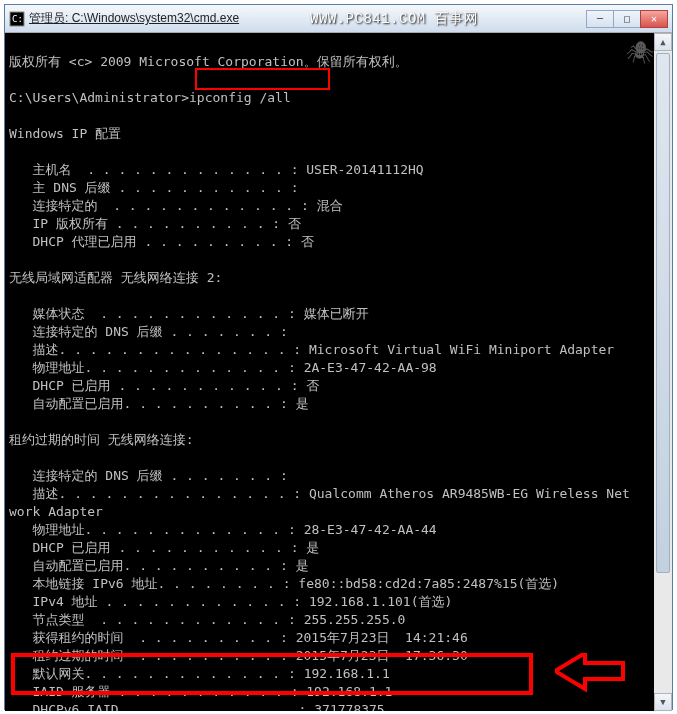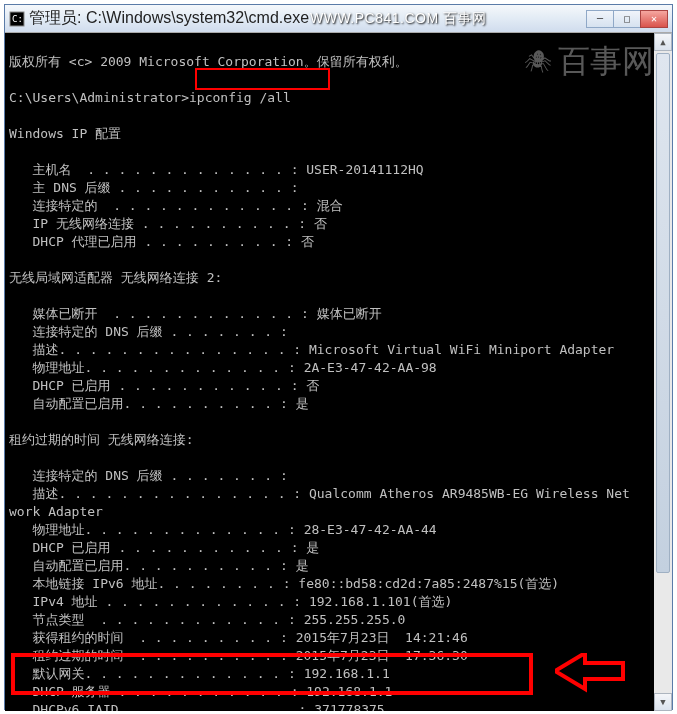--- a/index.html
+++ b/index.html
@@ -27,23 +27,24 @@
     padding: 0 4px;
     border-bottom: 1px solid #aaa;
   }
   .title-icon {
     width: 16px;
     height: 16px;
     margin-right: 4px;
   }
   .title-text {
     flex: 1;
-    font-size: 16px;
+    font-size: 12px;
     color: #222;
     font-family: "SimSun", sans-serif;
+    text-decoration: underline;
   }
   .win-btns {
     display: flex;
     gap: 0;
   }
   .win-btn {
     width: 28px;
     height: 18px;
     border: 1px solid #8fa8c7;
     background: linear-gradient(to bottom, #f0f4fa, #d6e2f0);
@@ -58,21 +59,21 @@
     background: linear-gradient(to bottom, #f5a7a0, #d9534c);
     color: #fff;
     border-color: #a94442;
   }
   .url-watermark {
     position: absolute;
     top: 5px;
     left: 305px;
     color: #fff;
     font-size: 14px;
-    font-family: Liberation Sans, sans-serif;
+    font-family: Liberation Mono, monospace;
     text-shadow: 1px 1px 2px #000;
     z-index: 5;
     letter-spacing: 0.5px;
   }
   .logo-watermark {
     position: absolute;
     top: 35px;
     right: 18px;
     color: #888;
     font-size: 32px;
@@ -180,60 +181,59 @@
     <div class="win-btns">
       <div class="win-btn">─</div>
       <div class="win-btn">□</div>
       <div class="win-btn close">✕</div>
     </div>
   </div>
 
   <div class="url-watermark">WWW.PC841.COM 百事网</div>
   <div class="logo-watermark">
     <span class="logo-icon">🕷</span>
-    <span>百事网</span>
   </div>
 
   <div class="console">
 <span class="line">版权所有 &lt;c&gt; 2009 Microsoft Corporation。保留所有权利。</span>
 
 <span class="line"><span>C:\Users\Administrator&gt;</span><span>ipconfig /all</span></span>
 
 <span class="line">Windows IP 配置</span>
 
 <span class="line"><span>   主机名  . . . . . . . . . . . . . : </span><span>USER-20141112HQ</span></span>
 <span class="line">   主 DNS 后缀 . . . . . . . . . . . :</span>
 <span class="line"><span>   连接特定的  . . . . . . . . . . . . : </span><span>混合</span></span>
-<span class="line"><span>   IP 无线网络连接 . . . . . . . . . . : </span><span>否</span></span>
+<span class="line"><span>   IP 版权所有 . . . . . . . . . . : </span><span>否</span></span>
 <span class="line"><span>   DHCP 代理已启用 . . . . . . . . . : </span><span>否</span></span>
 
 <span class="line">无线局域网适配器 无线网络连接 2:</span>
 
-<span class="line"><span>   媒体已断开  . . . . . . . . . . . . : </span><span>媒体已断开</span></span>
+<span class="line"><span>   媒体状态  . . . . . . . . . . . . : </span><span>媒体已断开</span></span>
 <span class="line">   连接特定的 DNS 后缀 . . . . . . . :</span>
 <span class="line"><span>   描述. . . . . . . . . . . . . . . : </span><span>Microsoft Virtual WiFi Miniport Adapter</span></span>
 <span class="line"><span>   物理地址. . . . . . . . . . . . . : </span><span>2A-E3-47-42-AA-98</span></span>
 <span class="line"><span>   DHCP 已启用 . . . . . . . . . . . : </span><span>否</span></span>
 <span class="line"><span>   自动配置已启用. . . . . . . . . . : </span><span>是</span></span>
 
 <span class="line">租约过期的时间 无线网络连接:</span>
 
 <span class="line">   连接特定的 DNS 后缀 . . . . . . . :</span>
 <span class="line"><span>   描述. . . . . . . . . . . . . . . : </span><span>Qualcomm Atheros AR9485WB-EG Wireless Net</span></span>
 <span class="line">work Adapter</span>
 <span class="line"><span>   物理地址. . . . . . . . . . . . . : </span><span>28-E3-47-42-AA-44</span></span>
 <span class="line"><span>   DHCP 已启用 . . . . . . . . . . . : </span><span>是</span></span>
 <span class="line"><span>   自动配置已启用. . . . . . . . . . : </span><span>是</span></span>
 <span class="line"><span>   本地链接 IPv6 地址. . . . . . . . : </span><span>fe80::bd58:cd2d:7a85:2487%15(首选)</span></span>
 <span class="line"><span>   IPv4 地址 . . . . . . . . . . . . : </span><span>192.168.1.101(首选)</span></span>
 <span class="line"><span>   节点类型  . . . . . . . . . . . . : </span><span>255.255.255.0</span></span>
 <span class="line"><span>   获得租约的时间  . . . . . . . . . : </span><span>2015年7月23日  14:21:46</span></span>
 <span class="line"><span>   租约过期的时间  . . . . . . . . . : </span><span>2015年7月23日  17:36:30</span></span>
 <span class="line"><span>   默认网关. . . . . . . . . . . . . : </span><span>192.168.1.1</span></span>
-<span class="line"><span>   DHCP 服务器 . . . . . . . . . . . : </span><span>192.168.1.1</span></span>
+<span class="line"><span>   IAID 服务器 . . . . . . . . . . . : </span><span>192.168.1.1</span></span>
 <span class="line"><span>   DHCPv6 IAID . . . . . . . . . . . : </span><span>371778375</span></span>
 
 
 
 
 
     <div class="scrollbar">
       <div class="sb-btn">▲</div>
       <div class="sb-track">
         <div class="sb-thumb"></div>

